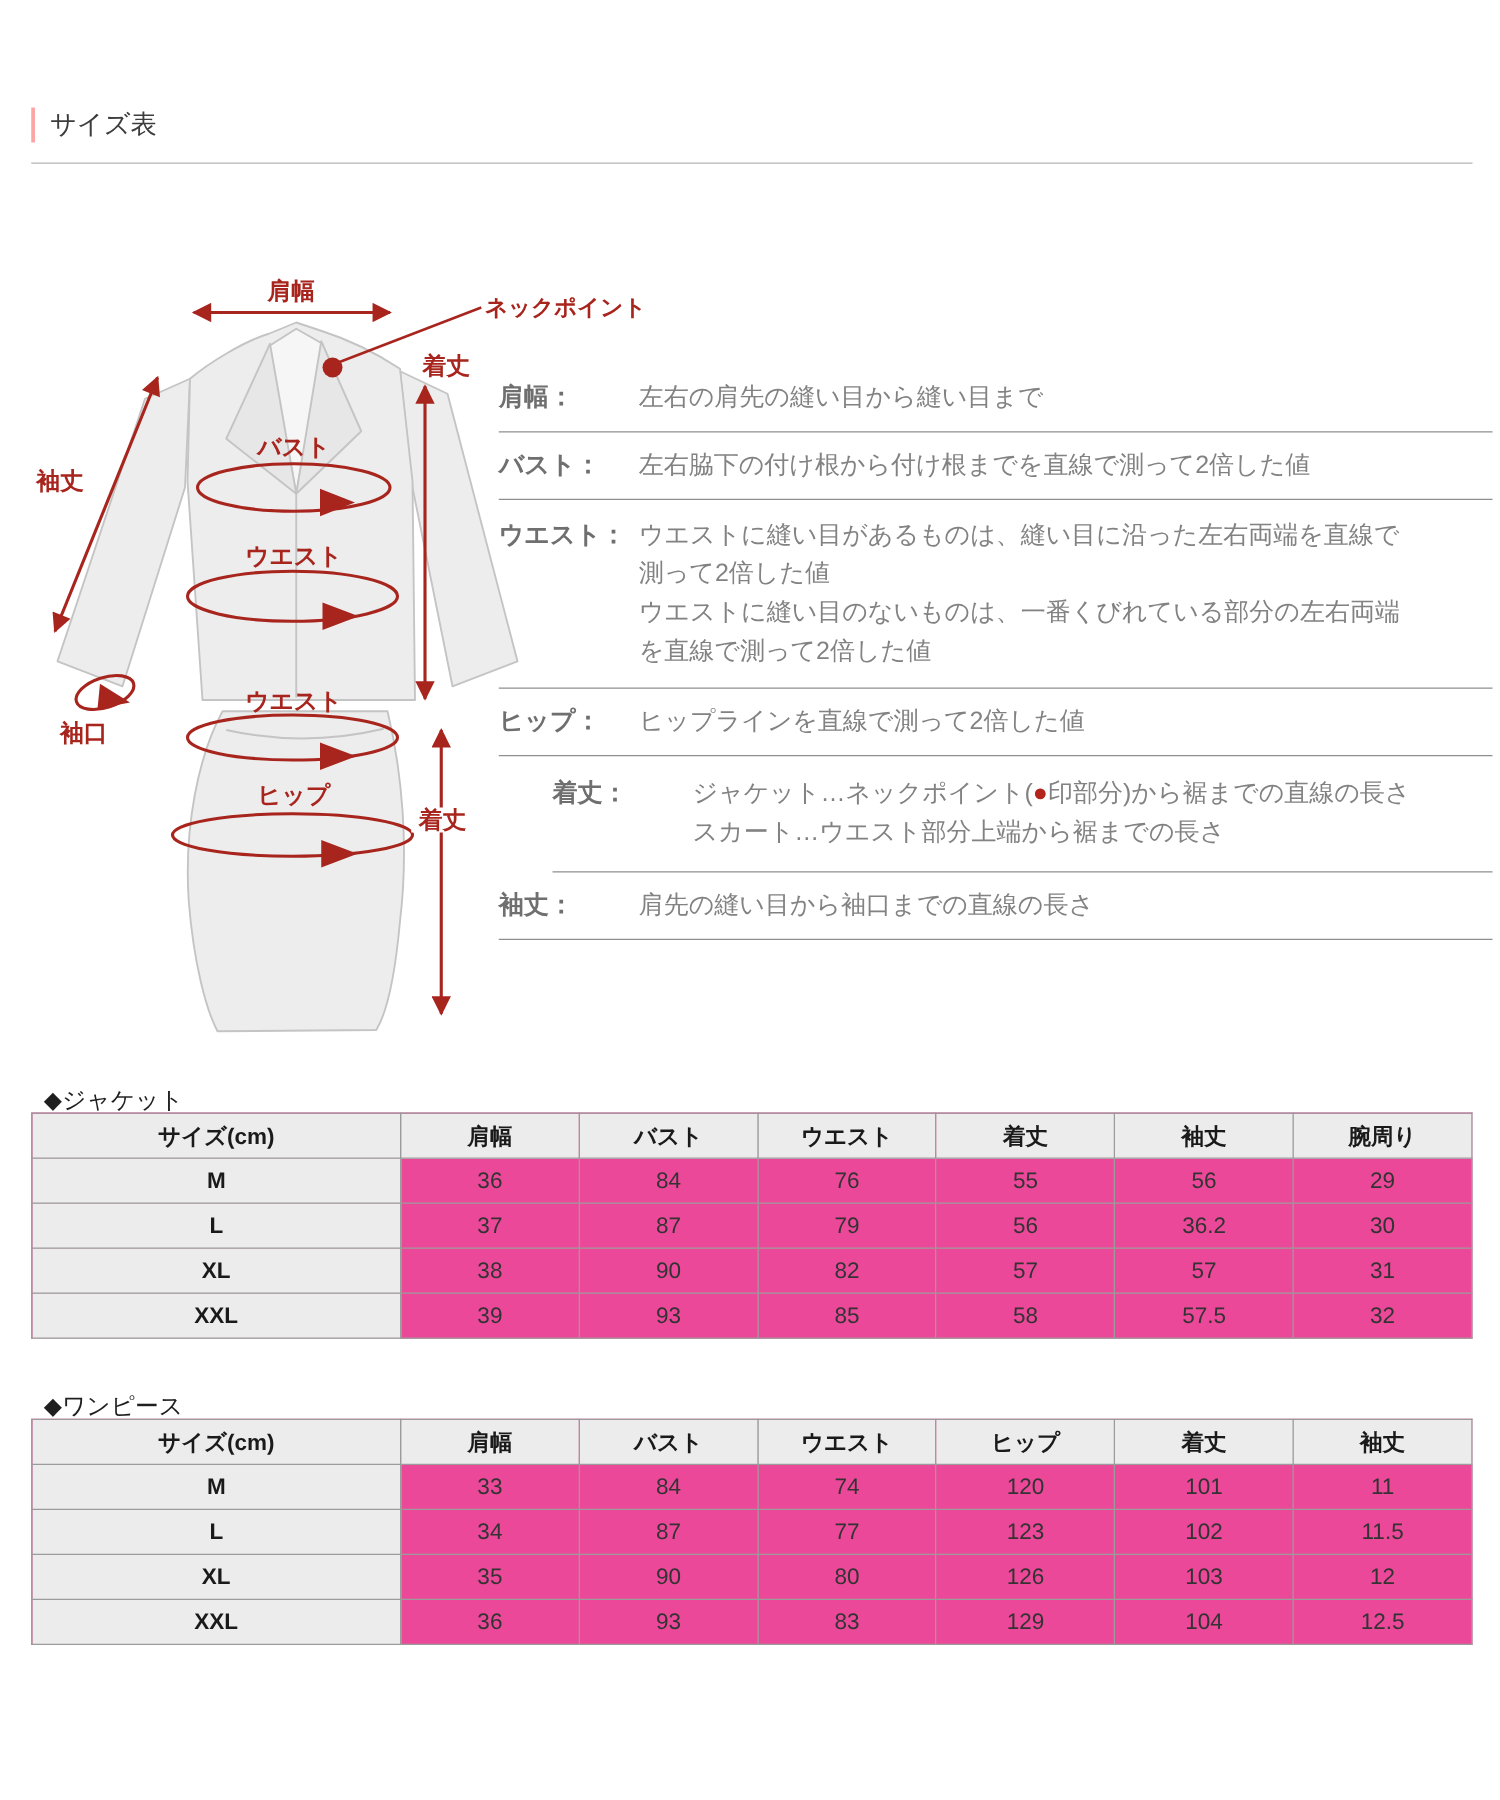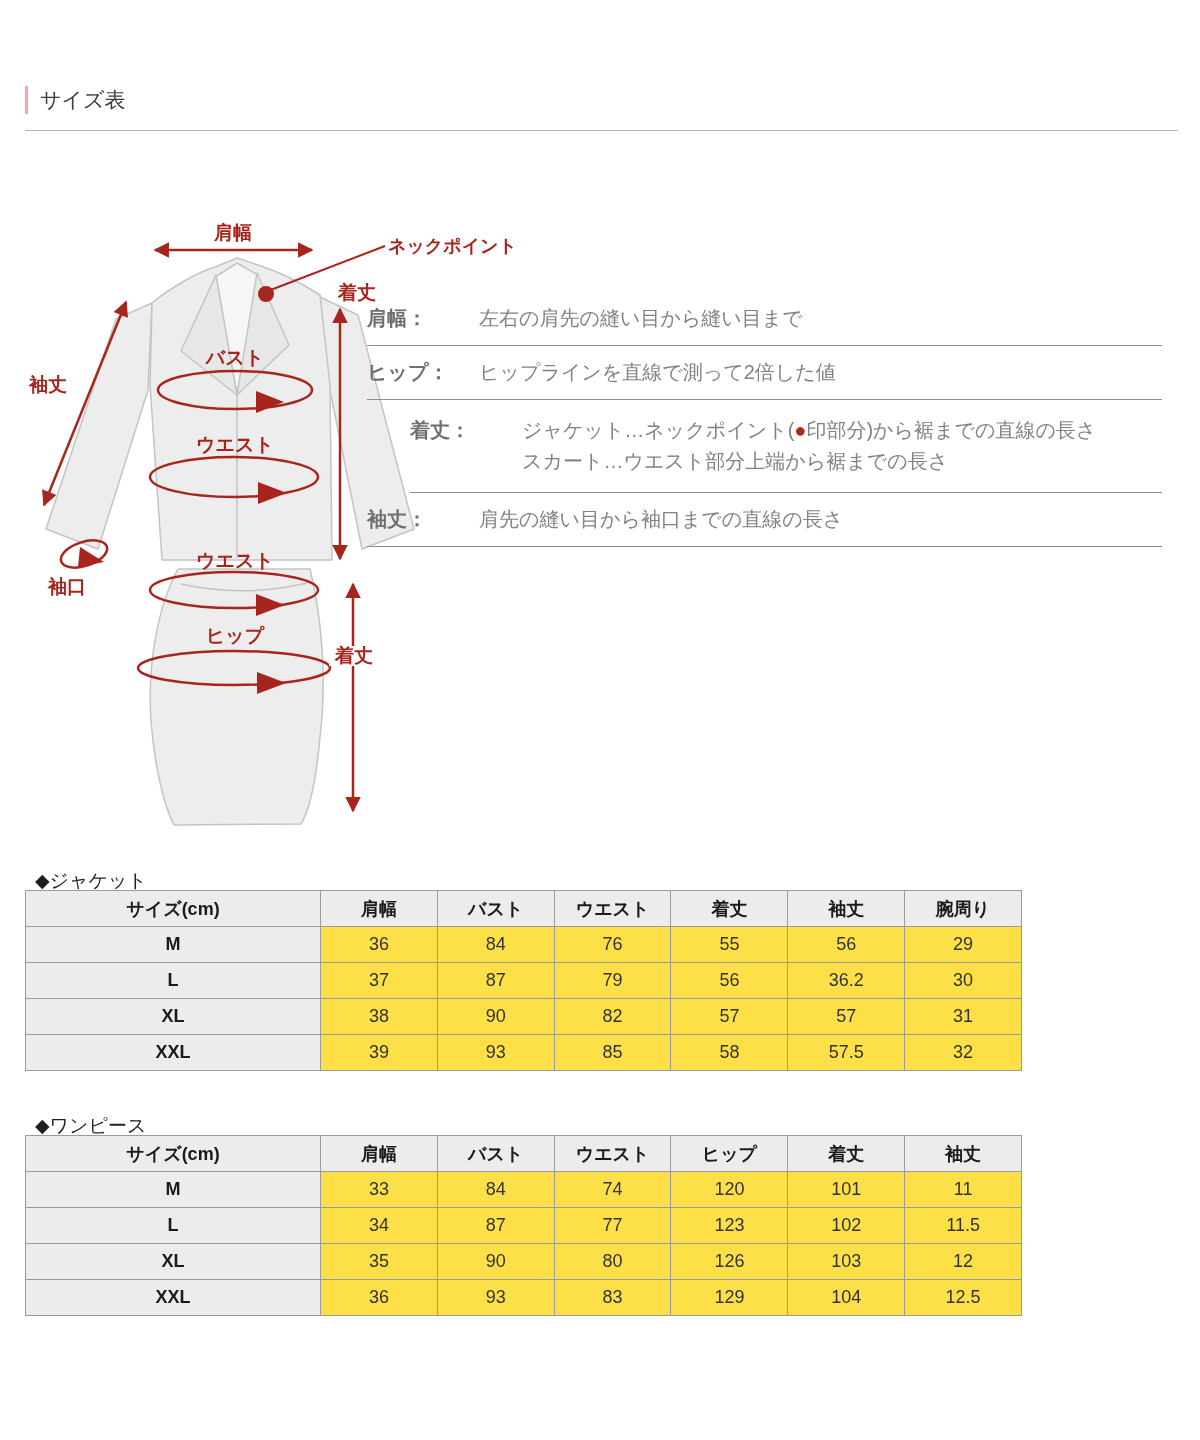--- a/index.html
+++ b/index.html
@@ -10,32 +10,32 @@
   
   .page-title{
     position:absolute;left:25px;top:86px;margin:0;
     font-size:21px;font-weight:400;color:#3c3c3c;
     border-left:3px solid #fca5a5;padding-left:12px;line-height:28px;
   }
   .title-rule{position:absolute;left:25px;top:130px;width:1153px;height:0;border-top:1px solid #b5b5b5;}
   
   .diagram{position:absolute;left:0;top:195px;}
   
-  .definitions{position:absolute;left:367px;top:292px;width:795px;}
+  .definitions{position:absolute;left:399px;top:292px;width:795px;}
   .def-row{display:flex;border-bottom:1px solid #8f8f8f;}
   .def-term{flex:0 0 112px;width:112px;font-weight:bold;color:#6f6f6f;font-size:20px;line-height:31px;}
   .def-desc{flex:1;color:#828282;font-size:20px;line-height:31px;}
   .def-line{white-space:nowrap;}
   .red-dot{color:#b3241c;}
   
   .section-title{position:absolute;left:25px;margin:10px;font-size:19px;font-weight:400;color:#1f1f1f;line-height:24px;}
   .section-title.jacket{top:859px;}
   .section-title.onepiece{top:1104px;}
   
-  .size-table{position:absolute;left:25px;width:997px;border-collapse:collapse;table-layout:fixed;background:#fde047;}
+  .size-table{position:absolute;left:25px;width:1153px;border-collapse:collapse;table-layout:fixed;background:#ec4899;}
   .size-table.jacket{top:890px;}
   .size-table.onepiece{top:1135px;}
   .size-table th,.size-table td{
     border:1px solid #9b9b9b;height:35px;text-align:center;vertical-align:middle;
     font-size:18px;padding:0;
   }
   .size-table th{background:#ececec;font-weight:bold;color:#1a1a1a;}
   .size-table td{color:#333333;}
   .size-table td.row-label{background:#ececec;font-weight:bold;color:#1a1a1a;}
 </style>
@@ -105,20 +105,35 @@
   </svg>
 
   <div class="definitions" id="definitions">
       <div class="def-row" style="padding: 11px 0px;">
         <div class="def-term">肩幅：</div>
         <div class="def-desc">
           <div class="def-line">左右の肩先の縫い目から縫い目まで</div>
         </div>
       </div>
       <div class="def-row" style="padding: 11px 0px;">
+        <div class="def-term">バスト：</div>
+        <div class="def-desc">
+          <div class="def-line">左右脇下の付け根から付け根までを直線で測って2倍した値</div>
+        </div>
+      </div>
+      <div class="def-row" style="padding: 13px 0px;">
+        <div class="def-term">ウエスト：</div>
+        <div class="def-desc">
+          <div class="def-line">ウエストに縫い目があるものは、縫い目に沿った左右両端を直線で</div>
+          <div class="def-line">測って2倍した値</div>
+          <div class="def-line">ウエストに縫い目のないものは、一番くびれている部分の左右両端</div>
+          <div class="def-line">を直線で測って2倍した値</div>
+        </div>
+      </div>
+      <div class="def-row" style="padding: 11px 0px;">
         <div class="def-term">ヒップ：</div>
         <div class="def-desc">
           <div class="def-line">ヒップラインを直線で測って2倍した値</div>
         </div>
       </div>
       <div class="def-row" style="padding: 15px 0px; margin-left: 43px;">
         <div class="def-term">着丈：</div>
         <div class="def-desc">
           <div class="def-line">ジャケット…ネックポイント(<span class="red-dot">●</span>印部分)から裾までの直線の長さ</div>
           <div class="def-line">スカート…ウエスト部分上端から裾までの長さ</div>

